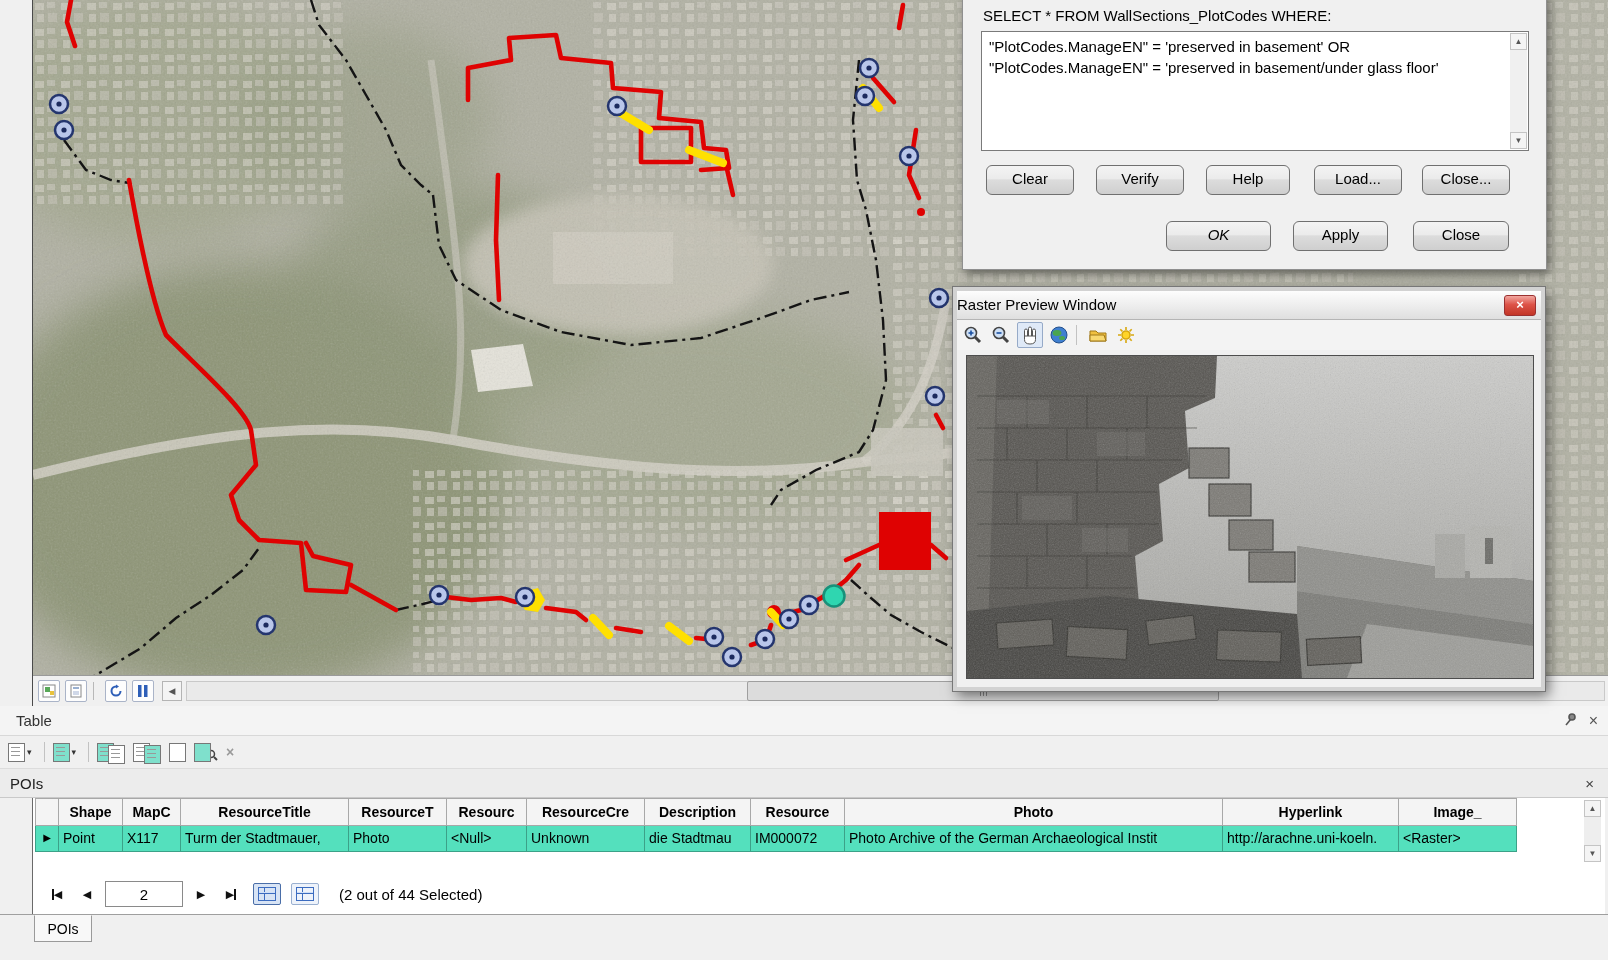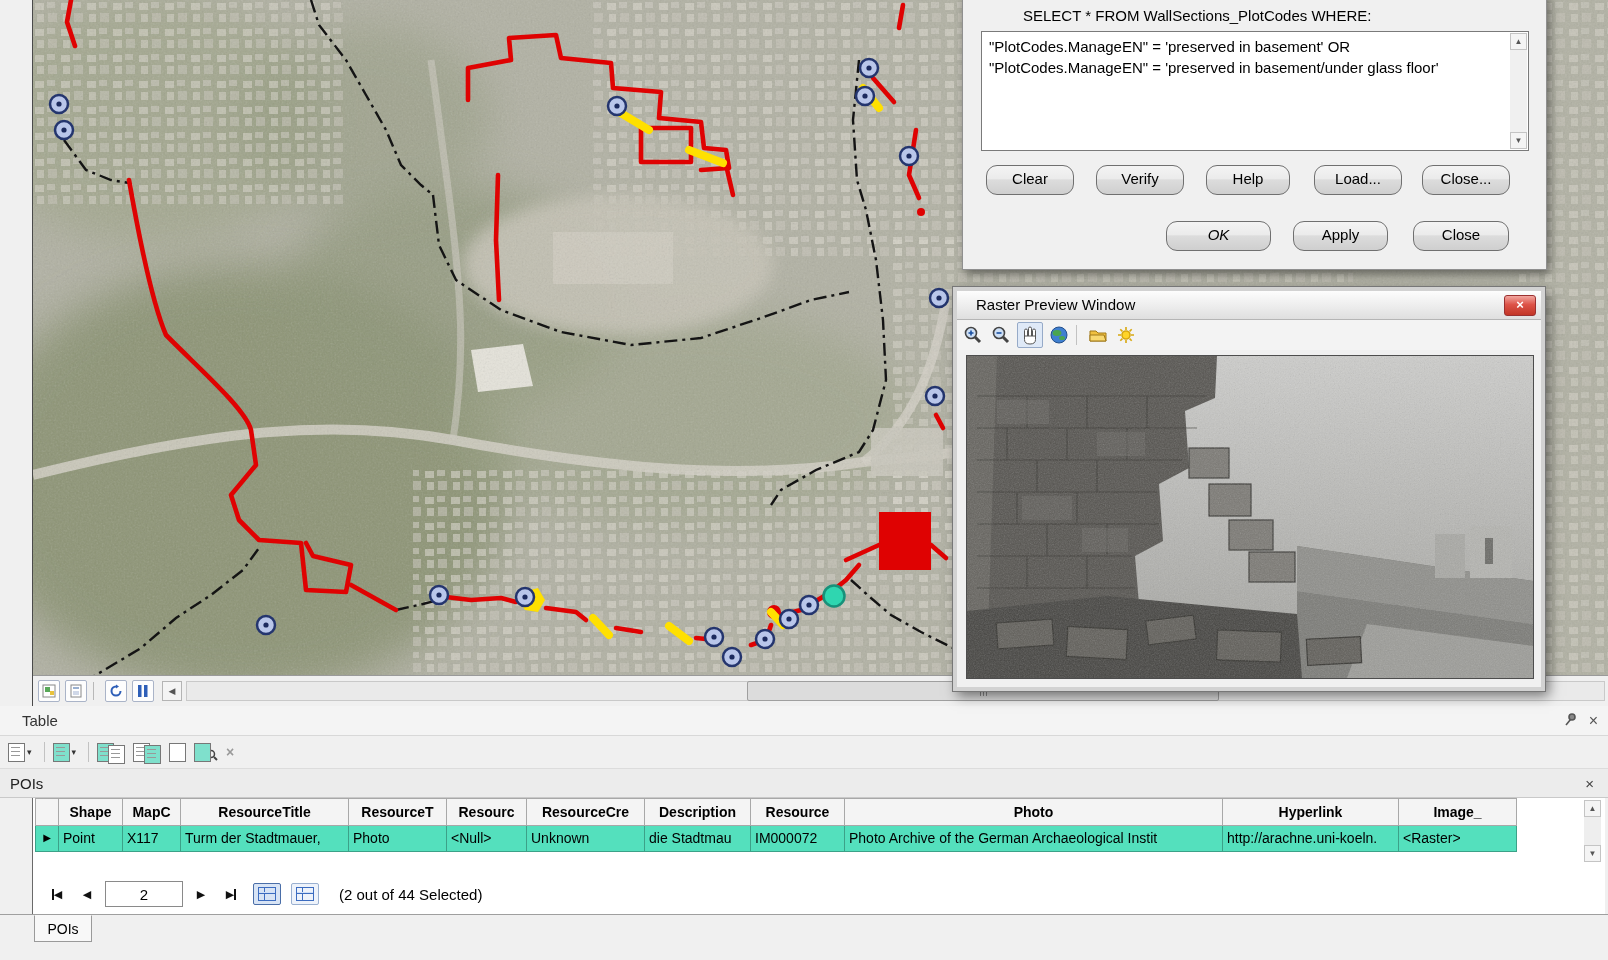--- a/index.html
+++ b/index.html
@@ -15,48 +15,48 @@
   .ms-sep{width:1px;height:18px;background:#b8b8b8;margin:0 6px;}
   .scroll-arrow{width:18px;height:18px;border:1px solid #b4b4b4;background:#f4f4f4;color:#555;font-size:9px;
           display:flex;align-items:center;justify-content:center;margin-left:8px;}
   #h-track{position:relative;flex:1;height:18px;background:#eaeaea;border:1px solid #c9c9c9;margin:0 4px;}
   #h-thumb{position:absolute;left:560px;top:-1px;width:470px;height:18px;background:#dcdcdc;border:1px solid #9f9f9f;
            border-radius:2px;display:flex;align-items:center;justify-content:center;gap:2px;}
   #h-thumb i{display:block;width:1px;height:9px;background:#8a8a8a;}
   
   #query-dialog{position:absolute;left:962px;top:-6px;width:583px;height:274px;background:#f0f0f0;
                 border:1px solid #8f8f8f;box-shadow:3px 4px 9px rgba(0,0,0,.45);z-index:5;}
-  #query-dialog .q-label{position:absolute;left:20px;top:12px;font-size:15px;margin-left:40px;}
+  #query-dialog .q-label{position:absolute;left:20px;top:12px;font-size:15px;}
   .qtext{position:absolute;left:18px;top:36px;width:548px;height:120px;background:#fff;border:1px solid #7a7a7a;
          font-size:15px;line-height:21px;padding:4px 24px 4px 7px;box-sizing:border-box;overflow:hidden;}
   .vscroll{position:absolute;right:1px;top:1px;bottom:1px;width:17px;background:#f0f0f0;}
   .vscroll .sa{position:absolute;left:0;width:17px;height:17px;background:#f4f4f4;border:1px solid #c4c4c4;
          box-sizing:border-box;color:#555;font-size:8px;display:flex;align-items:center;justify-content:center;}
   .vscroll .sa.up{top:0;} .vscroll .sa.dn{bottom:0;}
   .btn{position:absolute;height:28px;line-height:26px;text-align:center;font-size:15px;
-       border:1px solid #707070;border-radius:11px;
+       border:1px solid #707070;border-radius:6px;
        background:linear-gradient(#f4f4f4,#ebebeb 45%,#dcdcdc 50%,#cfcfcf);}
   
   #raster-window{position:absolute;left:953px;top:287px;width:592px;height:404px;background:#f0f0f0;
                  border:4px solid #d2d2d2;box-shadow:0 0 0 1px #777,4px 5px 12px rgba(0,0,0,.5);
                  box-sizing:border-box;z-index:6;}
   #raster-title{position:absolute;left:0;top:0;right:0;height:28px;background:linear-gradient(#fdfdfd,#dfdfdf);
-                border-bottom:1px solid #b5b5b5;font-size:15px;line-height:28px;padding-left:19px;}
+                border-bottom:1px solid #b5b5b5;font-size:15px;line-height:28px;padding-left:0;}
   .close-red{position:absolute;top:4px;right:5px;width:30px;height:19px;border:1px solid #9a3030;border-radius:3px;
              background:linear-gradient(#f2a7a0,#dd5348 45%,#c23526);color:#fff;font-size:13px;font-weight:bold;
              text-align:center;line-height:17px;}
   #raster-toolbar{position:absolute;left:0;top:29px;right:0;height:30px;background:#f3f3f3;display:flex;align-items:center;}
   .rt-ico{width:24px;height:24px;margin-left:4px;display:flex;align-items:center;justify-content:center;}
   .rt-ico.pressed{border:1px solid #96aac8;background:#dfe9f7;border-radius:2px;}
   .rt-sep{width:1px;height:20px;background:#c2c2c2;margin:0 5px;}
   #raster-photo{position:absolute;left:9px;top:64px;border:1px solid #4d4d4d;}
   
   #table-panel{position:absolute;left:0;top:706px;width:1608px;height:254px;background:#f0f0f0;}
   #tp-title{position:absolute;left:0;top:0;width:100%;height:30px;background:#f4f4f4;border-bottom:1px solid #d8d8d8;
-            font-size:15px;color:#333;line-height:30px;padding-left:22px;box-sizing:border-box;}
+            font-size:15px;color:#333;line-height:30px;padding-left:16px;box-sizing:border-box;}
   #tp-title .winbtns{position:absolute;right:10px;top:0;height:30px;display:flex;align-items:center;gap:12px;color:#555;}
   #tp-toolbar{position:absolute;left:6px;top:30px;height:32px;display:flex;align-items:center;}
   .tb-ico{height:22px;display:flex;align-items:center;margin-right:4px;padding:0 2px;}
   .tb-sep{width:1px;height:20px;background:#c2c2c2;margin:0 6px;}
   .caret{font-size:9px;color:#333;margin-left:2px;}
   #tp-tabstrip{position:absolute;left:0;top:62px;width:100%;height:30px;background:#ececec;
                border-top:1px solid #dcdcdc;border-bottom:1px solid #c9c9c9;font-size:15px;line-height:30px;
                padding-left:10px;box-sizing:border-box;color:#222;}
   #tp-tabstrip .x{position:absolute;right:14px;top:0;color:#444;}
   #tp-client{position:absolute;left:32px;top:92px;width:1572px;height:116px;background:#fff;border-left:1px solid #6a6a6a;}

